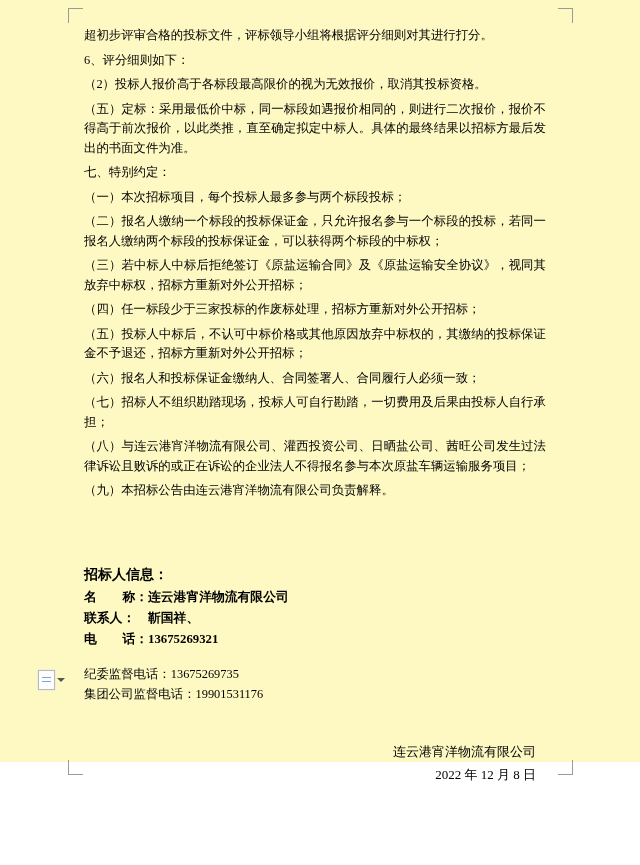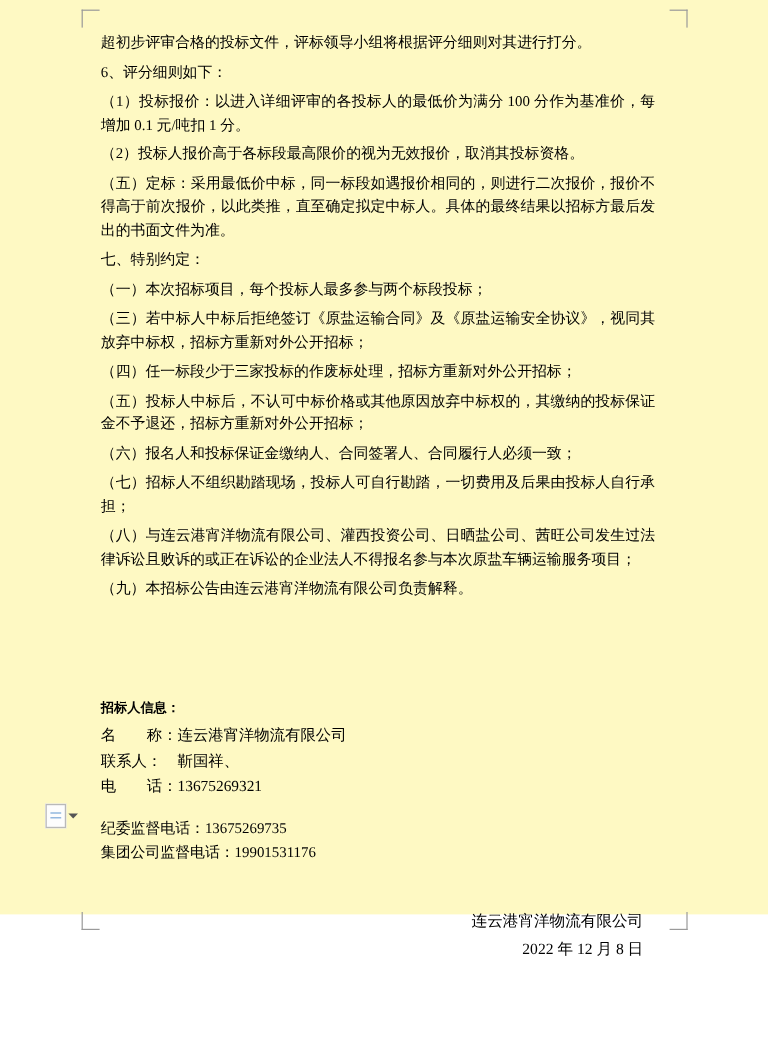--- a/index.html
+++ b/index.html
@@ -50,30 +50,30 @@
     text-justify: inter-ideograph;
   }
   .bold { font-weight: normal; }
 
   .spacer-lg { height: 58px; }
 
   .info-block {
     margin-top: 0;
   }
   .info-title {
-    font-size: 11px;
+    font-size: 14px;
     font-weight: bold;
     line-height: 21px;
-    margin: 16px 0 2px 0;
+    margin: 0 0 2px 0;
   }
   .info-line {
     font-size: 12.8px;
     line-height: 21px;
     margin: 0;
-    font-weight: normal;
+    font-weight: bold;
   }
   .info-gap { height: 14px; }
   .sup-line {
     font-size: 12.4px;
     line-height: 20px;
     margin: 0;
   }
 
   .signature {
     margin-top: 36px;
@@ -128,25 +128,25 @@
 
   <div class="mark tl"></div>
   <div class="mark tr"></div>
   <div class="mark bl"></div>
   <div class="mark br"></div>
 
   <div class="content">
 
     <p>超初步评审合格的投标文件，评标领导小组将根据评分细则对其进行打分。</p>
     <p>6、评分细则如下：</p>
-    <p>（1）投标报价：以进入详细评审的各投标人的最低价为满分 100 分作为基准价，每增加 0.1 元/吨扣 1 分。</p>
     <p>（2）投标人报价高于各标段最高限价的视为无效报价，取消其投标资格。</p>
     <p>（五）定标：采用最低价中标，同一标段如遇报价相同的，则进行二次报价，报价不得高于前次报价，以此类推，直至确定拟定中标人。具体的最终结果以招标方最后发出的书面文件为准。</p>
     <p class="bold">七、特别约定：</p>
     <p>（一）本次招标项目，每个投标人最多参与两个标段投标；</p>
+    <p>（二）报名人缴纳一个标段的投标保证金，只允许报名参与一个标段的投标，若同一报名人缴纳两个标段的投标保证金，可以获得两个标段的中标权；</p>
     <p>（三）若中标人中标后拒绝签订《原盐运输合同》及《原盐运输安全协议》，视同其放弃中标权，招标方重新对外公开招标；</p>
     <p>（四）任一标段少于三家投标的作废标处理，招标方重新对外公开招标；</p>
     <p>（五）投标人中标后，不认可中标价格或其他原因放弃中标权的，其缴纳的投标保证金不予退还，招标方重新对外公开招标；</p>
     <p>（六）报名人和投标保证金缴纳人、合同签署人、合同履行人必须一致；</p>
     <p>（七）招标人不组织勘踏现场，投标人可自行勘踏，一切费用及后果由投标人自行承担；</p>
     <p>（八）与连云港宵洋物流有限公司、灌西投资公司、日晒盐公司、茜旺公司发生过法律诉讼且败诉的或正在诉讼的企业法人不得报名参与本次原盐车辆运输服务项目；</p>
     <p>（九）本招标公告由连云港宵洋物流有限公司负责解释。</p>
 
     <div class="spacer-lg"></div>
 

